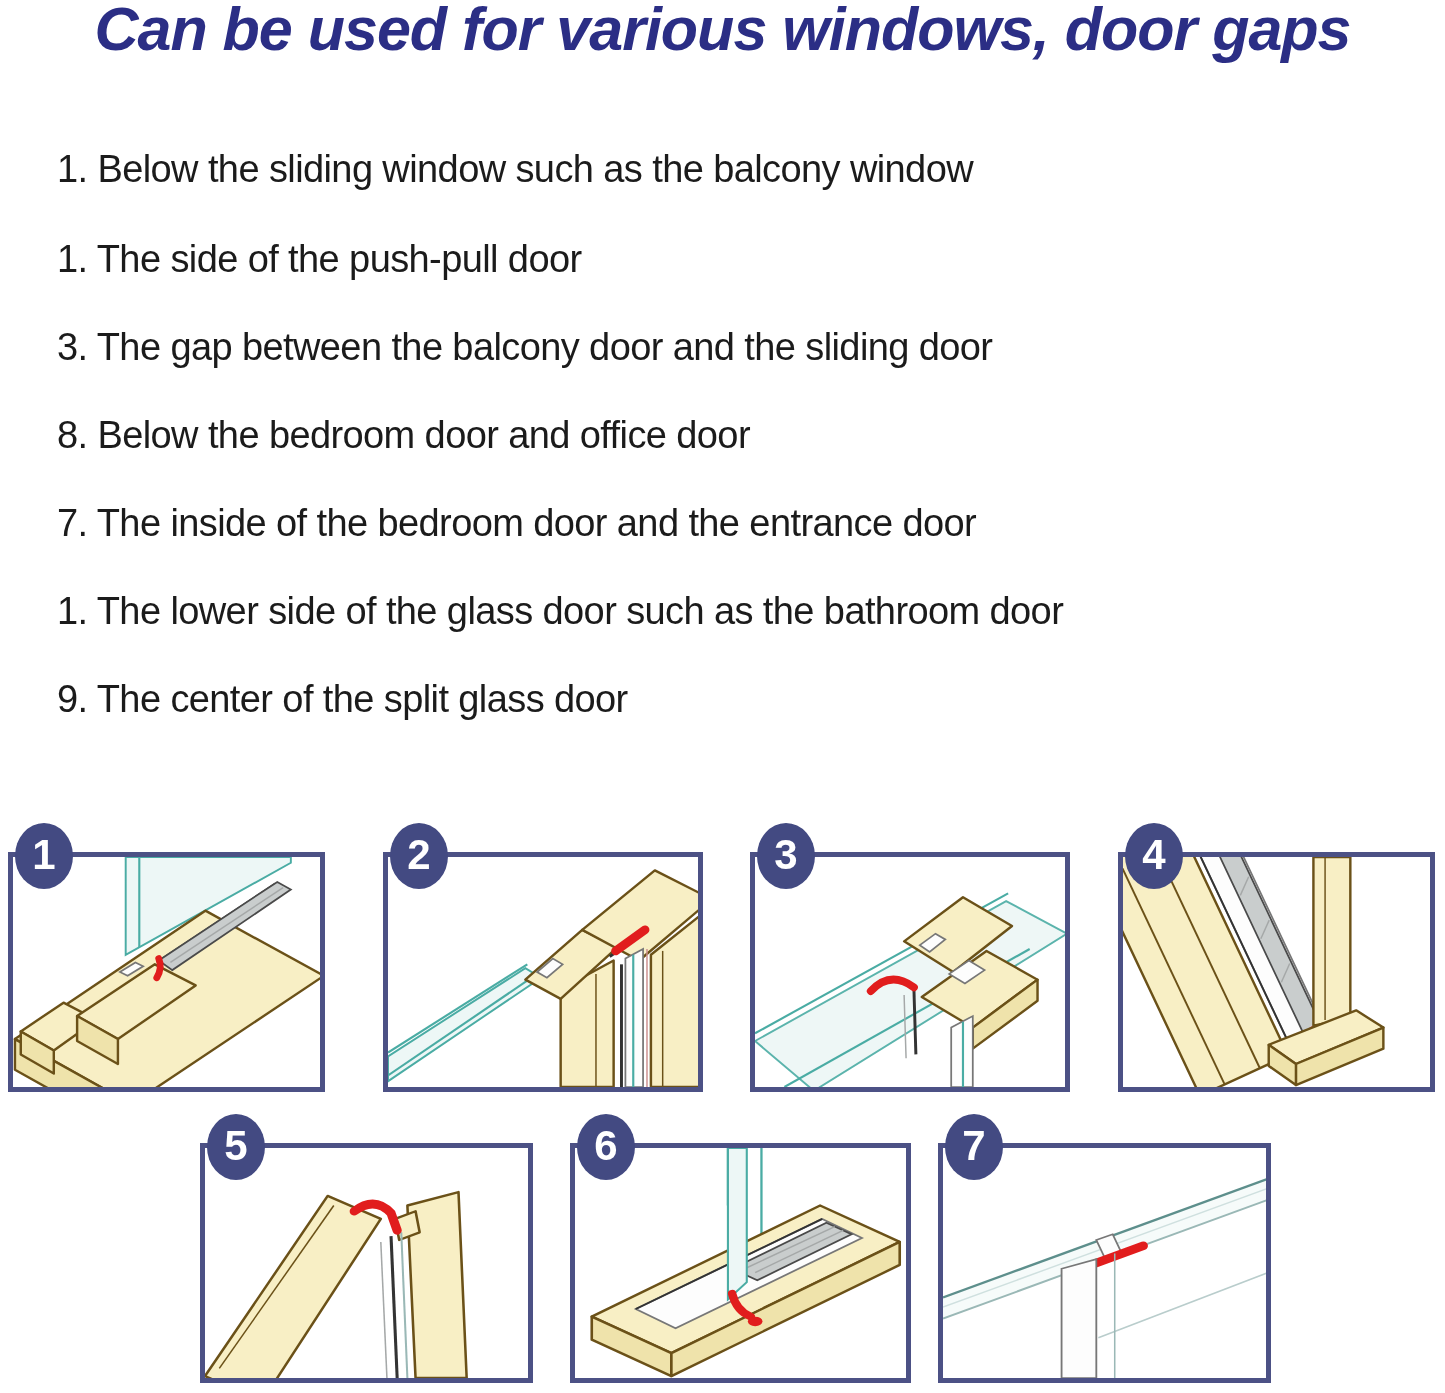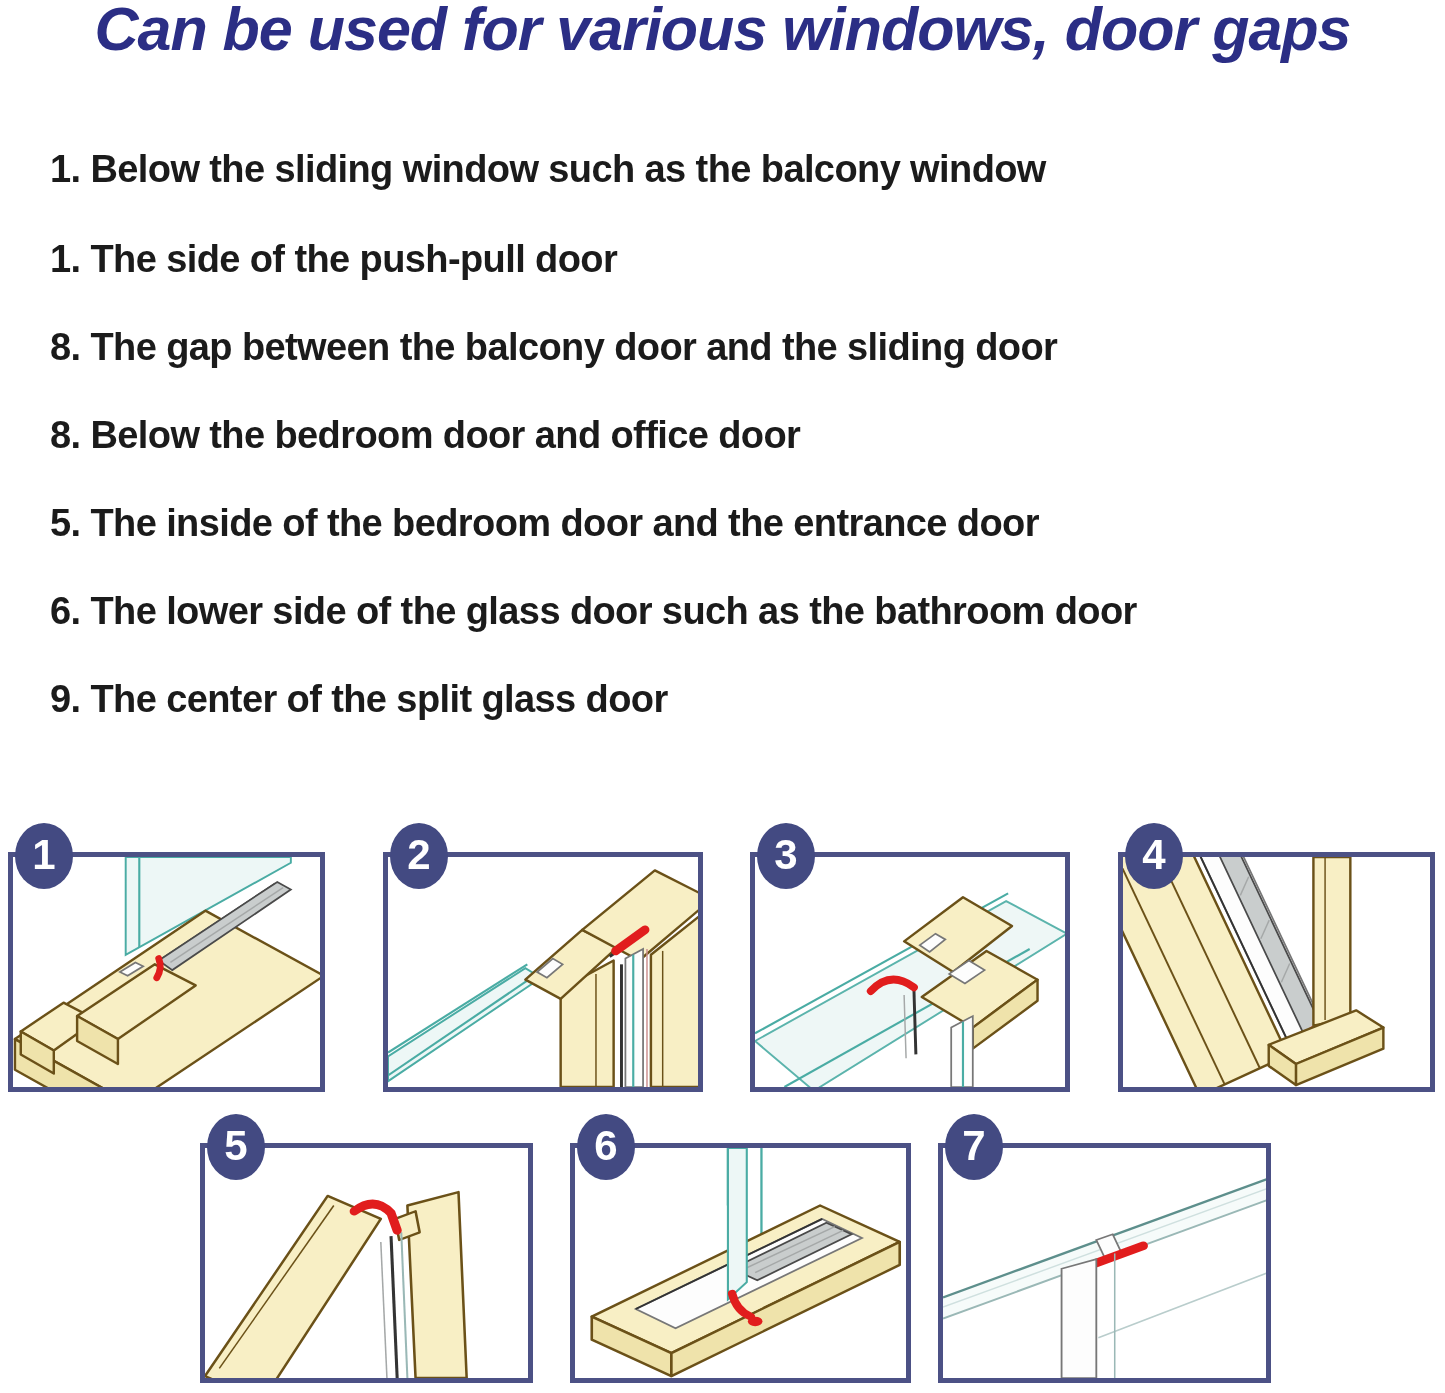--- a/index.html
+++ b/index.html
@@ -7,21 +7,21 @@
     position:relative;width:1445px;height:1393px;background:#fff;overflow:hidden;
     font-family:"Liberation Sans",sans-serif;
   }
   .title{
     position:absolute;top:-6px;left:0;width:100%;margin:0;text-align:center;
     font-size:61px;font-weight:700;font-style:italic;letter-spacing:-1px;
     color:var(--c-title,#2b2e85);white-space:nowrap;
   }
   .use-list{position:absolute;left:0;top:0;width:100%;}
   .use-item{
-    position:absolute;left:50px;font-size:38px;font-weight:700;letter-spacing:-0.6px;
+    position:absolute;left:57px;font-size:38px;font-weight:400;letter-spacing:-0.6px;
     color:var(--c-text,#1b1b1b);white-space:nowrap;line-height:1.05;
   }
   #u0{top:150px}#u1{top:240px}#u2{top:328px}#u3{top:416px}
   #u4{top:504px}#u5{top:592px}#u6{top:680px}
 
   .dbox{
     position:absolute;height:240px;border:5px solid var(--c-border,#4c5185);
     background:#fff;box-sizing:border-box;
   }
   #d1{left:8px;top:852px;width:317px}
@@ -59,24 +59,24 @@
 </head>
 <body>
 
 <div class="page">
 
   <h1 class="title">Can be used for various windows, door gaps</h1>
 
   <div class="use-list">
     <div class="use-item" id="u0">1. Below the sliding window such as the balcony window</div>
     <div class="use-item" id="u1">1. The side of the push-pull door</div>
-    <div class="use-item" id="u2">8. The gap between the balcony door and the sliding door</div>
+    <div class="use-item" id="u2">3. The gap between the balcony door and the sliding door</div>
     <div class="use-item" id="u3">8. Below the bedroom door and office door</div>
-    <div class="use-item" id="u4">5. The inside of the bedroom door and the entrance door</div>
-    <div class="use-item" id="u5">6. The lower side of the glass door such as the bathroom door</div>
+    <div class="use-item" id="u4">7. The inside of the bedroom door and the entrance door</div>
+    <div class="use-item" id="u5">1. The lower side of the glass door such as the bathroom door</div>
     <div class="use-item" id="u6">9. The center of the split glass door</div>
   </div>
 
   <figure class="dbox" id="d1" style="margin:0">
     <span class="badge">
         <span>1</span>
       </span>
     <svg class="illus" viewBox="0 0 316 240" preserveAspectRatio="none">
       <polygon class="gl" points="116,0 286,0 286,6 116,102"></polygon>
       <line class="gln" x1="130" y1="0" x2="130" y2="94"></line>

